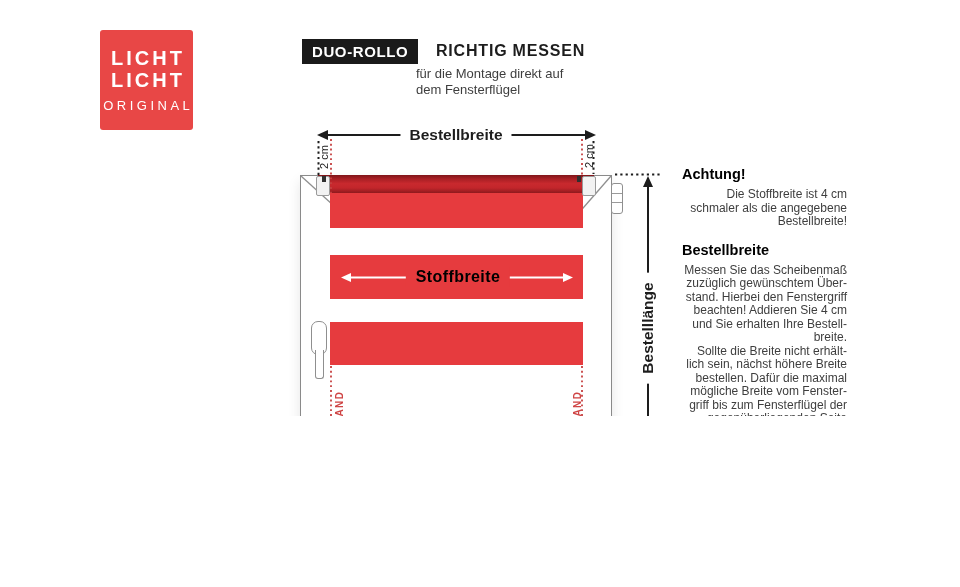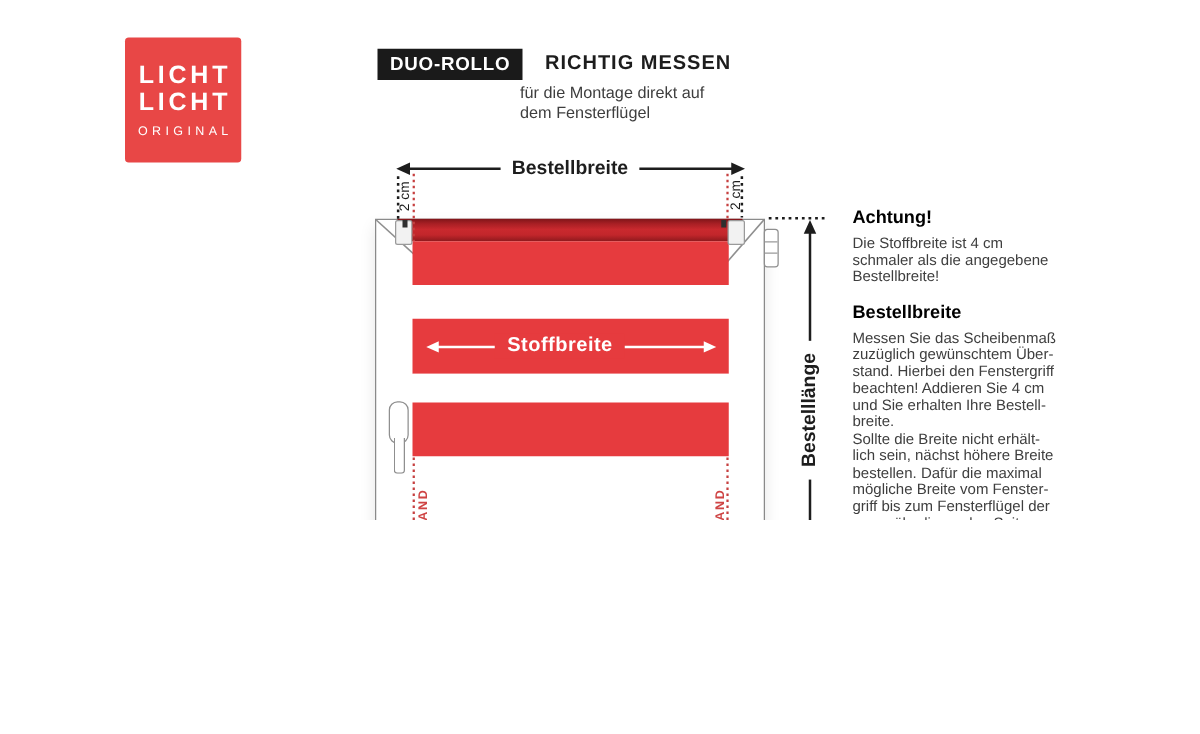--- a/index.html
+++ b/index.html
@@ -3,21 +3,21 @@
 <meta charset="utf-8">
 <style>
   html,body{margin:0;padding:0;background:#fff;}
   body{font-family:"Liberation Sans", sans-serif; -webkit-font-smoothing:antialiased;}
   #stage{position:relative;width:960px;height:416px;background:#ffffff;overflow:hidden;}
 
   
   .logo{position:absolute;left:100px;top:30px;width:93px;height:100px;background:#e84746;border-radius:3px;
         display:flex;flex-direction:column;align-items:center;justify-content:center;text-align:center;}
   .logo .l1,.logo .l2{color:#fff;font-size:20px;font-weight:700;letter-spacing:3px;line-height:22px;text-indent:3px;}
-  .logo .tag{color:#fff;font-size:10px;letter-spacing:3.5px;margin-top:7px;text-indent:3.5px;}
+  .logo .tag{color:#fff;font-size:13px;letter-spacing:3.5px;margin-top:7px;text-indent:3.5px;}
 
   
   .badge{position:absolute;left:302px;top:39px;background:#1a1a1a;color:#fff;
          font-size:15px;font-weight:700;letter-spacing:.6px;padding:4px 10px 4px 10px;}
   .title{position:absolute;left:416px;top:42px;font-size:16px;font-weight:700;letter-spacing:.8px;color:#1d1d1d;margin-left:20px;}
   .subtitle{position:absolute;left:416px;top:66px;font-size:13px;line-height:15.5px;color:#3e3e3e;white-space:pre-line;}
 
   
   .win-outer{position:absolute;left:300px;top:175px;width:312px;height:353px;
              border:1.5px solid #8a8a8a;box-sizing:border-box;background:#fff;
@@ -52,34 +52,34 @@
   .gap1{top:35px;height:27px;}
   .stripe2{top:62px;height:44px;}
   .gap2{top:106px;height:23px;}
   .stripe3{top:129px;height:43px;}
 
   
   svg.anno{position:absolute;left:0;top:0;z-index:7;pointer-events:none;}
   .mlabel{position:absolute;z-index:8;white-space:nowrap;}
   .lbl-bestellbreite{left:456px;top:135px;transform:translate(-50%,-50%);
       background:#fff;padding:0 9px;font-size:15.5px;font-weight:700;color:#1d1d1d;}
-  .lbl-stoffbreite{left:448px;top:277px;transform:translate(-50%,-50%);
-      background:#e63b3e;padding:1px 10px;font-size:16px;font-weight:700;color:#ffffff;letter-spacing:.4px;}
+  .lbl-stoffbreite{left:458px;top:277px;transform:translate(-50%,-50%);
+      background:#e63b3e;padding:1px 10px;font-size:16px;font-weight:700;color:#000000;letter-spacing:.4px;}
   .lbl-bestelllaenge{left:648px;top:328px;transform:translate(-50%,-50%) rotate(-90deg);
       background:#fff;padding:2px 10px;font-size:15.5px;font-weight:700;color:#1d1d1d;}
   .lbl-2cm{font-size:11px;color:#1d1d1d;transform:translate(-50%,-50%) rotate(-90deg);}
   .lbl-2cm-left{left:324px;top:157px;} .lbl-2cm-right{left:589px;top:156px;}
   .lbl-ueberstand{font-size:10px;font-weight:700;letter-spacing:1.4px;color:#cf4444;
       transform:translate(-50%,-50%) rotate(-90deg);}
   .lbl-ueberstand-left{left:339px;top:428px;} .lbl-ueberstand-right{left:577px;top:428px;}
 
   
   .instructions{position:absolute;left:682px;top:166px;width:165px;z-index:2;}
   .instructions h3{margin:0;font-size:14.5px;font-weight:700;color:#000000;line-height:17px;}
-  .instructions p{margin:5px 0 0 0;font-size:12px;line-height:13.5px;color:#3e3e3e;white-space:pre-line;}
+  .instructions p{margin:5px 0 0 0;font-size:12px;line-height:13.5px;color:#3e3e3e;white-space:pre-line;text-align:right;}
   .instructions .sec{margin-bottom:13px;}
 </style>
 </head>
 <body>
 
 <div id="stage">
 
   <div class="logo">
     <div class="l1">LICHT</div>
     <div class="l2">LICHT</div>

